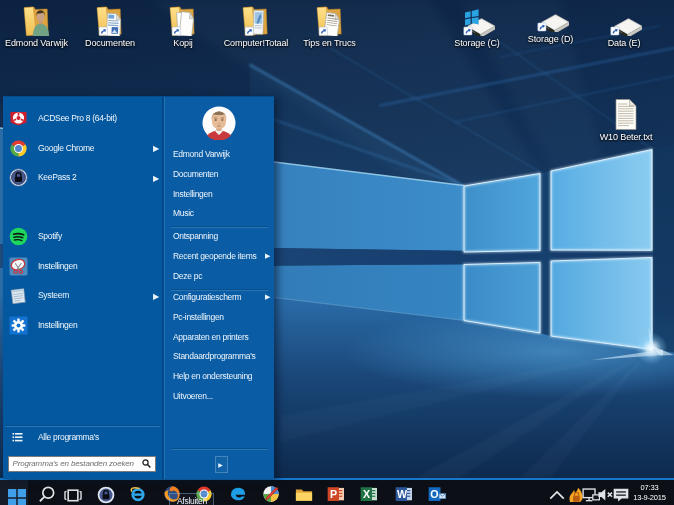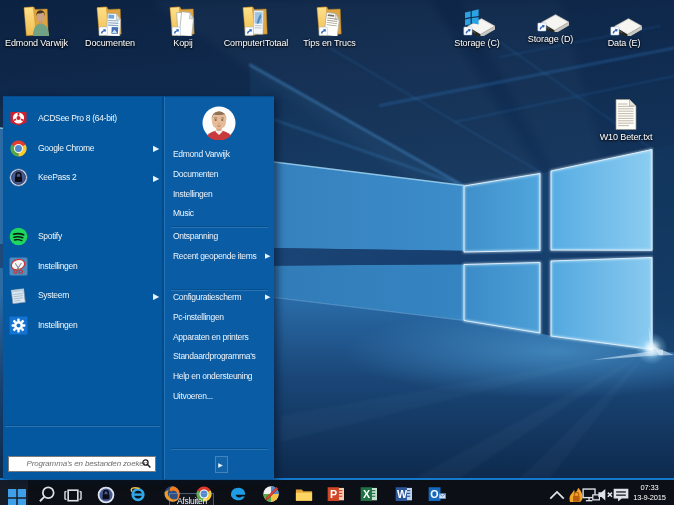--- a/index.html
+++ b/index.html
@@ -15,21 +15,21 @@
   #rcol{position:absolute;left:161px;top:0;width:110px;height:382px;background:#0a5da5;}
   #csep{position:absolute;left:159px;top:0;width:2px;height:382px;background:#03498a;border-right:1px solid #2274b6;}
   .li{position:absolute;left:0;width:160px;height:29px;}
   .li .ic{position:absolute;left:5.5px;top:5px;}
   .li .tx{position:absolute;left:35px;top:0;line-height:29px;font-size:8.5px;letter-spacing:-0.3px;color:#f2f7fc;white-space:nowrap;}
   .arr{position:absolute;color:#eaf2fa;font-size:8px;}
   .ri{position:absolute;left:9px;width:100px;font-size:8.5px;letter-spacing:-0.3px;color:#eef4fb;white-space:nowrap;line-height:20px;height:20px;}
   .rsep{position:absolute;left:7px;width:97px;height:1px;background:#04508f;border-bottom:1px solid #2a74b4;}
   .lsep{position:absolute;left:2px;width:155px;height:1px;background:#04508f;border-bottom:1px solid #2a74b4;}
   #searchbox{position:absolute;left:4.5px;top:358.5px;width:146px;height:14px;background:#fff;border:1px solid #7b7b7b;}
-  #searchbox .ph{position:absolute;left:18px;top:0;font-size:8px;font-style:italic;color:#6e6e6e;line-height:14px;letter-spacing:-0.15px;}
+  #searchbox .ph{position:absolute;left:4px;top:0;font-size:8px;font-style:italic;color:#6e6e6e;line-height:14px;letter-spacing:-0.15px;}
   #shutbtn{position:absolute;border:1px solid rgba(130,175,215,.45);background:rgba(255,255,255,.03);margin-top:37px;}
   
   #taskbar{position:absolute;left:0;top:478px;width:674px;height:27px;background:#0c1016;border-top:2.5px solid #1478cc;box-sizing:border-box;}
   .tbi{position:absolute;top:3px;width:18px;height:18px;}
   #clock{position:absolute;left:627px;top:2.5px;width:45px;color:#fff;font-size:7.5px;letter-spacing:-0.2px;text-align:center;line-height:10px;}
 </style>
 </head>
 <body>
 
 <svg class="abs" style="left:0;top:0" width="674" height="478" viewBox="0 0 674 478">
@@ -509,37 +509,51 @@
             <rect x="12.3" y="4.1" width="2.6" height="2.6" rx="0.6" transform="rotate(45 13.6 5.4)"></rect>
             <rect x="4.1" y="12.3" width="2.6" height="2.6" rx="0.6" transform="rotate(45 5.4 13.6)"></rect>
             <rect x="12.3" y="12.3" width="2.6" height="2.6" rx="0.6" transform="rotate(45 13.6 13.6)"></rect>
           </g>
         </g>
         <circle cx="9.5" cy="9.5" r="2" fill="#1273d2"></circle>
       </svg>
       <div class="tx">Instellingen</div>
     </div>
     <div class="lsep" style="top:328px"></div>
+    <div class="li" style="top:326px">
+      <svg class="ic" width="11" height="11" viewBox="0 0 11 11" style="top:9px;left:8.5px">
+        <g fill="#eef4fb">
+          <rect x="0.5" y="1" width="1.6" height="1.6"></rect>
+            <rect x="3" y="1" width="7.5" height="1.6"></rect>
+          <rect x="0.5" y="4.4" width="1.6" height="1.6"></rect>
+            <rect x="3" y="4.4" width="7.5" height="1.6"></rect>
+          <rect x="0.5" y="7.8" width="1.6" height="1.6"></rect>
+            <rect x="3" y="7.8" width="7.5" height="1.6"></rect>
+        </g>
+      </svg>
+      <div class="tx">Alle programma's</div>
+    </div>
     <div id="searchbox">
       <div class="ph">Programma's en bestanden zoeken</div>
       <svg width="9" height="9" viewBox="0 0 9 9" style="position:absolute;right:4px;top:2.5px">
         <circle cx="3.5" cy="3.5" r="2.6" fill="none" stroke="#1a1a1a" stroke-width="1.2"></circle>
         <line x1="5.5" y1="5.5" x2="8.4" y2="8.4" stroke="#1a1a1a" stroke-width="1.4"></line>
       </svg>
     </div>
   </div>
   <div id="rcol">
     <div class="ri" style="top:47px">Edmond Varwijk</div>
     <div class="ri" style="top:67px">Documenten</div>
     <div class="ri" style="top:87px">Instellingen</div>
     <div class="ri" style="top:106px">Music</div>
     <div class="rsep" style="top:128.5px"></div>
     <div class="ri" style="top:129px">Ontspanning</div>
     <div class="ri" style="top:149px">Recent geopende items</div>
     <div class="arr" style="left:101px;top:155px;font-size:7px">▶</div>
+    <div class="ri" style="top:168.5px">Deze pc</div>
     <div class="rsep" style="top:191.5px"></div>
     <div class="ri" style="top:189.5px">Configuratiescherm</div>
     <div class="arr" style="left:101px;top:195.5px;font-size:7px">▶</div>
     <div class="ri" style="top:209.5px">Pc-instellingen</div>
     <div class="ri" style="top:229.5px">Apparaten en printers</div>
     <div class="ri" style="top:249px">Standaardprogramma's</div>
     <div class="ri" style="top:269px">Help en ondersteuning</div>
     <div class="ri" style="top:288.5px">Uitvoeren...</div>
     <div class="rsep" style="top:350.5px"></div>
     <div id="shutbtn" style="left:5px;top:358.5px;width:43px;height:15px">

